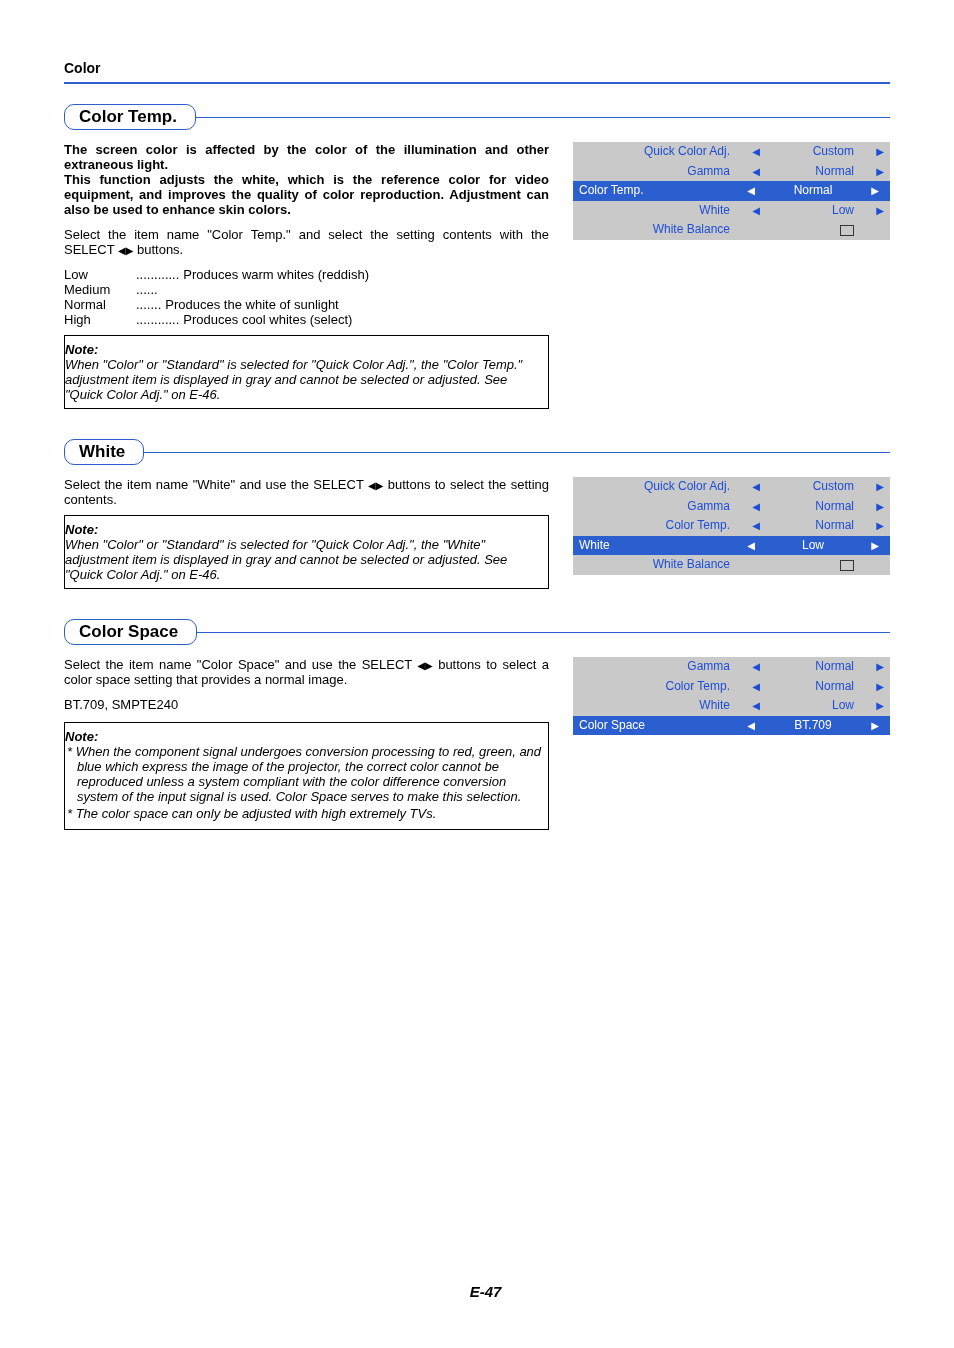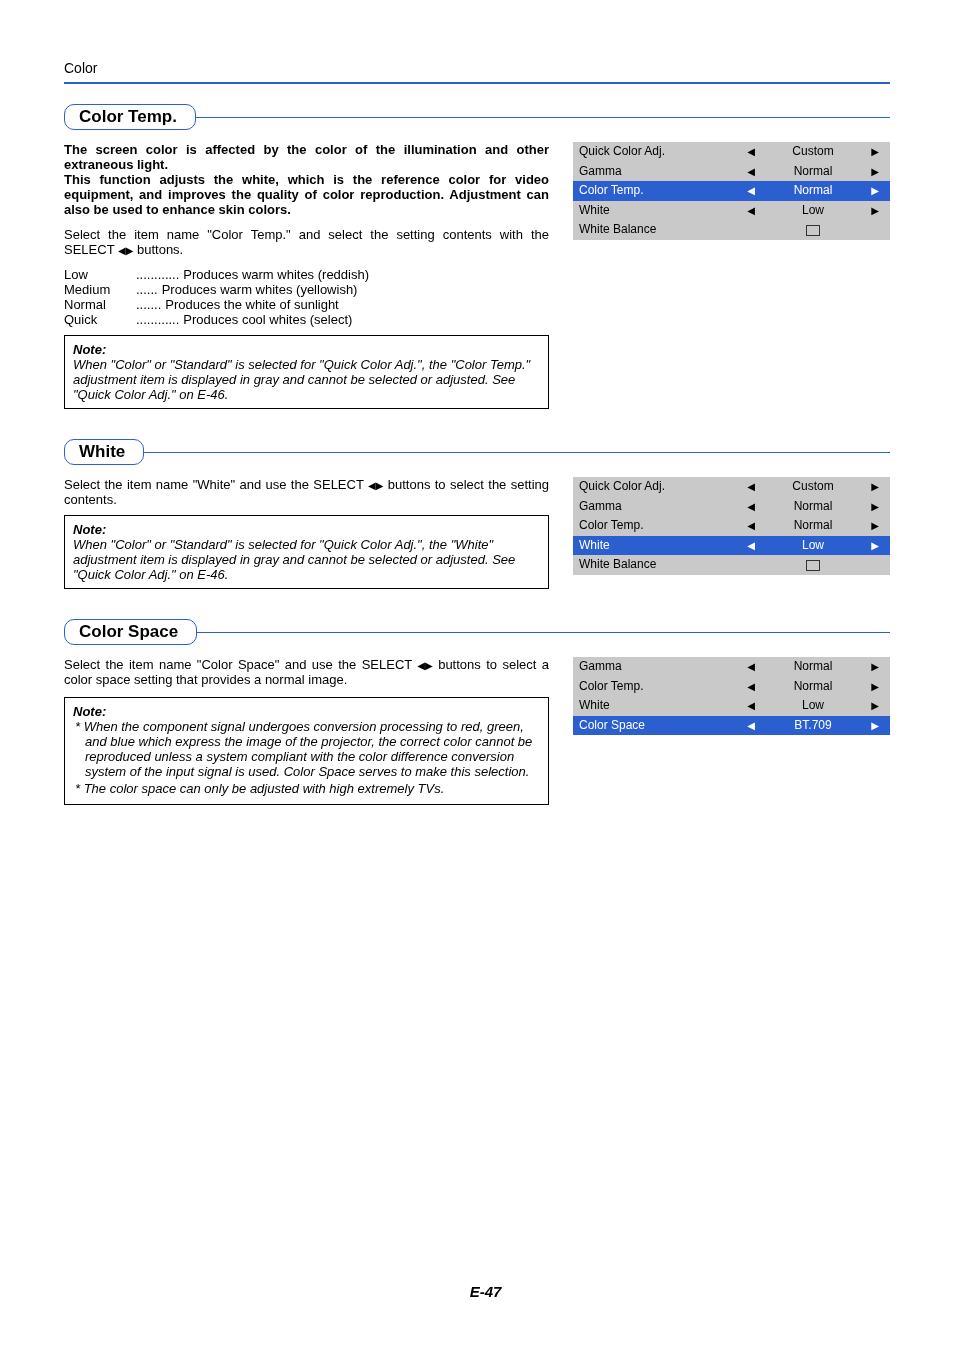--- a/index.html
+++ b/index.html
@@ -8,21 +8,21 @@
     background: #fff;
     color: #000;
     width: 954px;
     height: 1348px;
     position: relative;
     box-sizing: border-box;
     padding: 60px 64px 40px 64px;
     font-size: 13px;
   }
   .page-header {
-    font-weight: normal;
+    font-weight: bold;
     font-size: 14px;
     margin-bottom: 6px;
   }
   .header-rule {
     border: none;
     border-top: 2px solid #2b5fcf;
     margin: 0 0 20px 0;
   }
   .section {
     margin-bottom: 30px;
@@ -56,21 +56,21 @@
     left: 0;
     right: 0;
     top: 50%;
     border-top: 1px solid #2b5fcf;
     z-index: 1;
   }
   .bold { font-weight: bold; }
   p { margin: 0 0 10px 0; text-align: justify; }
   .note-box {
     border: 1px solid #000;
-    padding: 6px 8px;
+    padding: 6px 0;
     margin: 8px 0 0 0;
   }
   .note-box .note-label {
     font-style: italic;
     font-weight: bold;
   }
   .note-box .note-body { font-style: italic; }
   .def-row { display: flex; margin: 0; }
   .def-term { flex: 0 0 68px; white-space: nowrap; overflow: hidden; }
   .def-dots { flex: 0 0 auto; padding: 0 4px; }
@@ -79,21 +79,21 @@
     border-collapse: collapse;
     width: 100%;
     font-size: 12px;
   }
   .menu td {
     padding: 2px 6px;
     vertical-align: middle;
     line-height: 1.3;
   }
   .menu tr.sel td { background: #2b5fcf; color: #fff; }
-  .menu tr.norm td { background: #c9c9c9; color: #000000; }
+  .menu tr.norm td { background: #c9c9c9; color: #1d4ed8; text-align: right; }
   .menu .val-col { text-align: center; width: 82px; }
   .menu .arrow-col { text-align: center; width: 18px; font-size: 10px; }
   .enter-icon {
     display: inline-block;
     width: 14px;
     height: 11px;
     border: 1px solid #333;
     position: relative;
     box-sizing: border-box;
     vertical-align: middle;
@@ -132,29 +132,28 @@
       <p><span>Select the item name "Color Temp." and select the setting contents with the SELECT </span><span class="arrow-glyph triangle-l"></span><span class="arrow-glyph triangle-r"></span><span> buttons.</span></p>
       <div>
         <div class="def-row">
             <span class="def-term">Low</span>
             <span class="def-dots">............</span>
             <span class="def-desc">Produces warm whites (reddish)</span>
           </div>
         <div class="def-row">
             <span class="def-term">Medium</span>
             <span class="def-dots">......</span>
-            <span class="def-desc">Produces warm whites (yellowish)</span>
           </div>
         <div class="def-row">
             <span class="def-term">Normal</span>
             <span class="def-dots">.......</span>
             <span class="def-desc">Produces the white of sunlight</span>
           </div>
         <div class="def-row">
-            <span class="def-term">Quick</span>
+            <span class="def-term">High</span>
             <span class="def-dots">............</span>
             <span class="def-desc">Produces cool whites (select)</span>
           </div>
       </div>
       <div class="note-box">
         <div class="note-label">Note:</div>
         <div class="note-body">When "Color" or "Standard" is selected for "Quick Color Adj.", the "Color Temp." adjustment item is displayed in gray and cannot be selected or adjusted. See "Quick Color Adj." on E-46.</div>
       </div>
     </div>
     <div class="right-col">
@@ -243,20 +242,21 @@
         </table>
     </div>
   </div>
 </div>
 
 <div class="section">
   <div class="section-header"><span class="section-title">Color Space</span></div>
   <div class="section-row">
     <div class="left-col">
       <p><span>Select the item name "Color Space" and use the SELECT </span><span class="arrow-glyph triangle-l"></span><span class="arrow-glyph triangle-r"></span><span> buttons to select a color space setting that provides a normal image.</span></p>
+      <p>BT.709, SMPTE240</p>
       <div class="note-box">
         <div class="note-label">Note:</div>
         <ul class="note-body note-list">
           <li>When the component signal undergoes conversion processing to red, green, and blue which express the image of the projector, the correct color cannot be reproduced unless a system compliant with the color difference conversion system of the input signal is used. Color Space serves to make this selection.</li>
           <li>The color space can only be adjusted with high extremely TVs.</li>
         </ul>
       </div>
     </div>
     <div class="right-col">
       <table class="menu">

